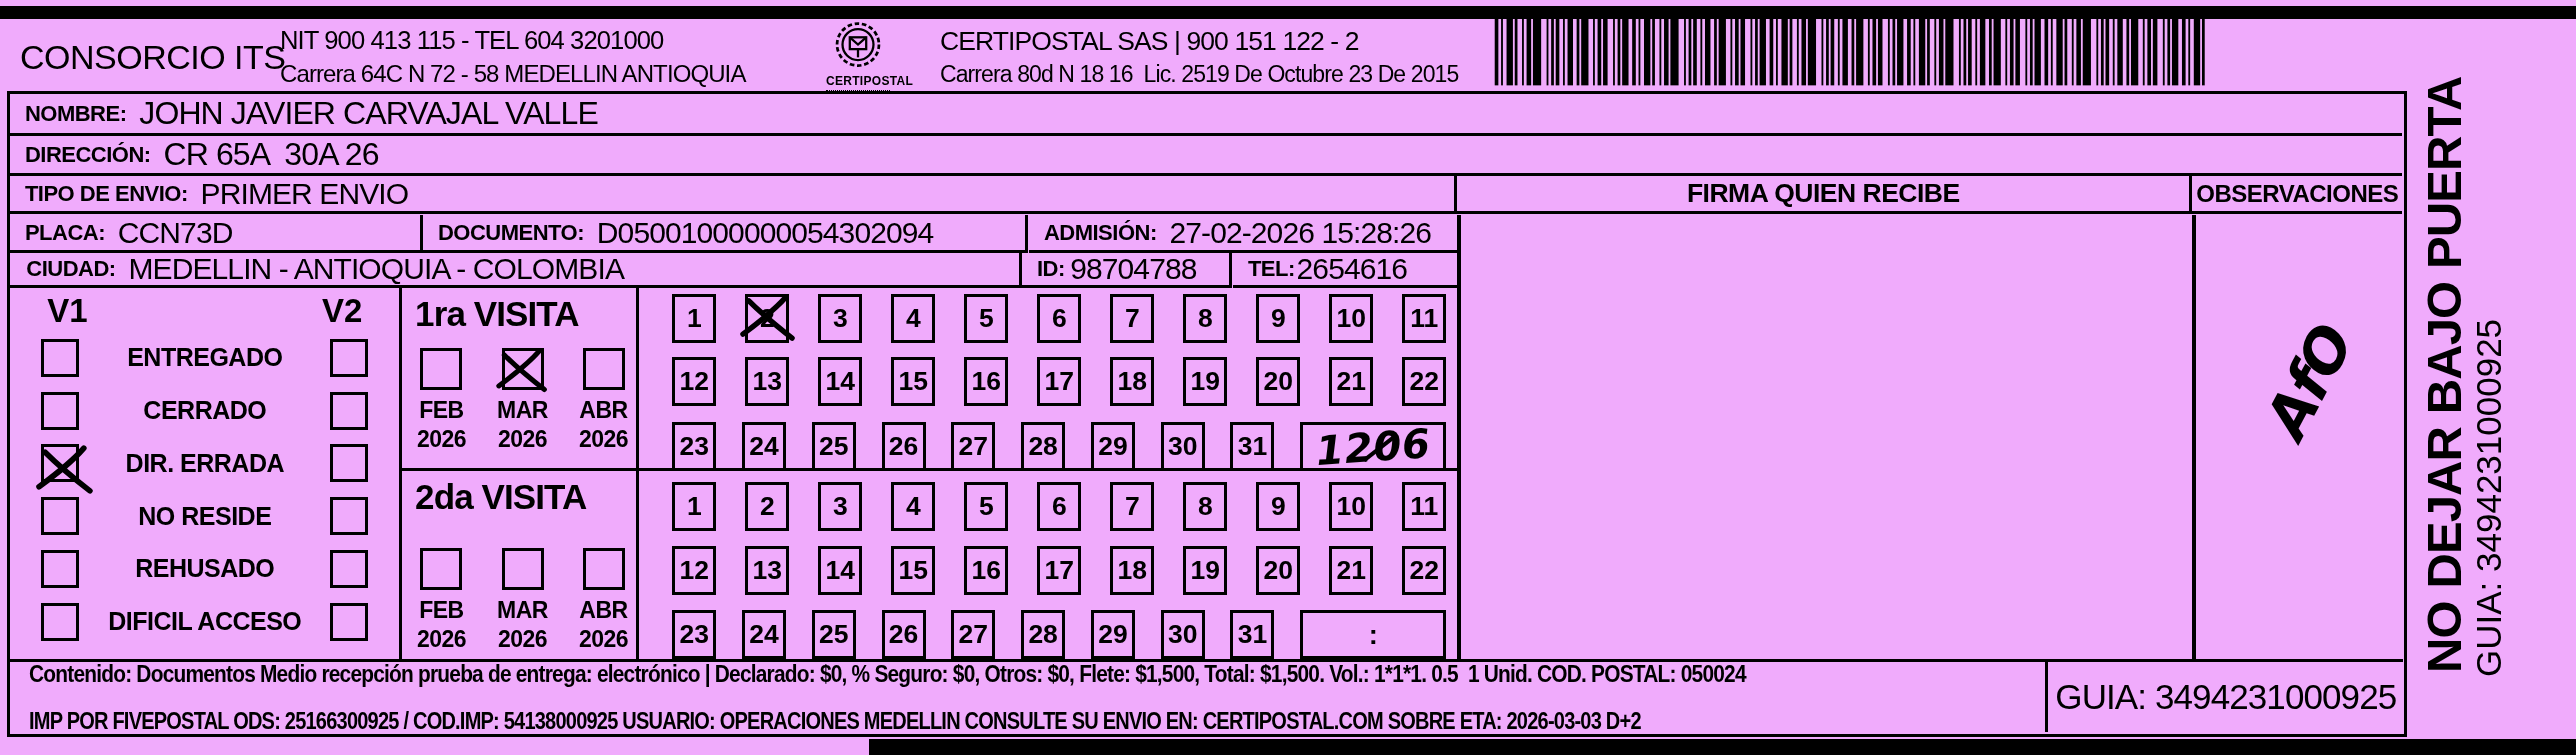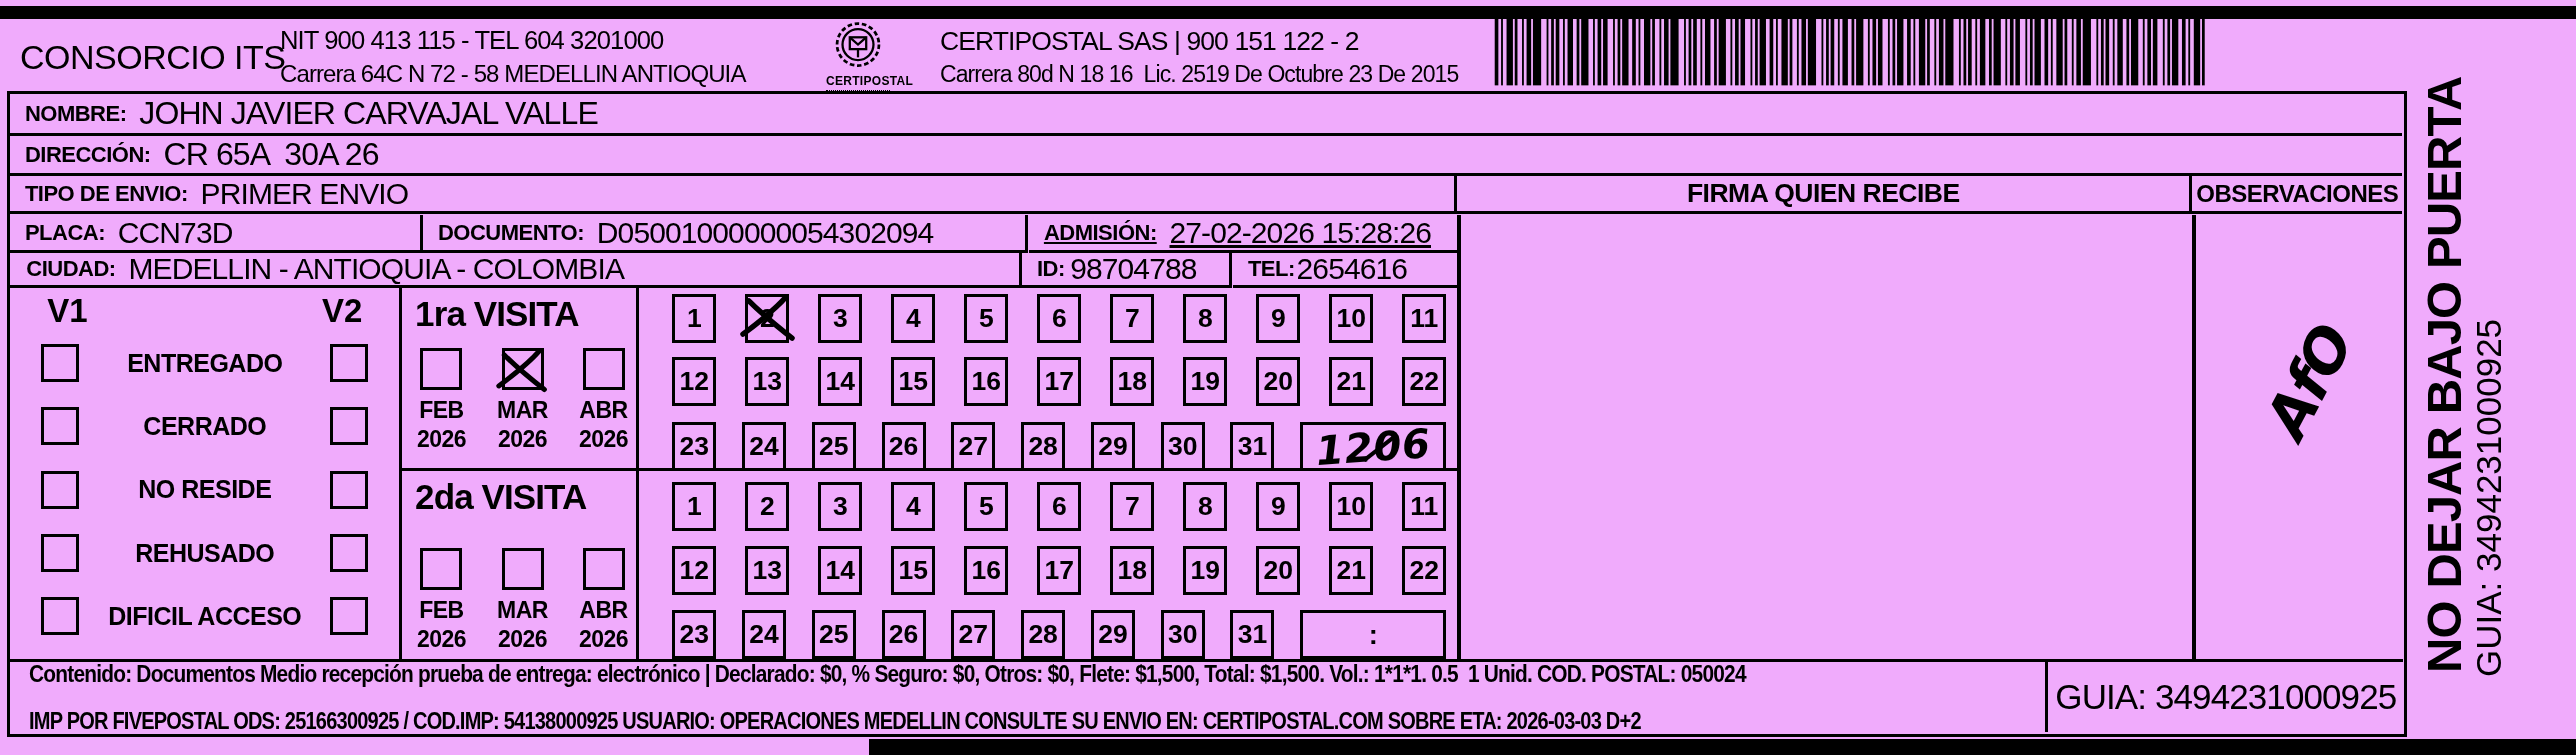--- a/index.html
+++ b/index.html
@@ -223,21 +223,21 @@
     </div>
 
     <div class="cell bb br" style="left:0;top:121px;width:413px;height:38px;">
       <span class="lab">PLACA:</span>
       <span class="val">CCN73D</span>
     </div>
     <div class="cell bb br" style="left:413px;top:121px;width:605px;height:38px;">
       <span class="lab">DOCUMENTO:</span>
       <span class="val">D05001000000054302094</span>
     </div>
-    <div class="cell bb" style="left:1019px;top:121px;width:428px;height:38px;text-decoration:underline;">
+    <div class="cell bb" style="left:1019px;top:121px;width:428px;height:38px;">
       <span class="lab">ADMISIÓN:</span>
       <span class="val">27-02-2026 15:28:26</span>
     </div>
 
     <div class="cell bb br" style="left:0;top:159px;width:1012px;height:35px;padding-left:16px;">
       <span class="lab">CIUDAD:</span>
       <span class="val">MEDELLIN - ANTIOQUIA - COLOMBIA</span>
     </div>
     <div class="cell bb br" style="left:1012px;top:159px;width:210px;height:35px;gap:5.5px;">
       <span class="lab">ID:</span>
@@ -255,20 +255,30 @@
       </div>
       <div id="v-rows">
           <div class="v-row">
             <span class="box"></span>
             <span class="opt">ENTREGADO</span>
             <span class="box"></span>
           </div>
           <div class="v-row">
             <span class="box"></span>
             <span class="opt">CERRADO</span>
+            <span class="box"></span>
+          </div>
+          <div class="v-row">
+            <span class="box">
+              <svg class="xsvg" width="57" height="57" viewBox="0 0 56 56">
+                <path d="M8 12 C 20 24, 34 36, 52 50" stroke="#000" stroke-width="5.5" fill="none" stroke-linecap="round"></path>
+                <path d="M46 8 C 34 22, 18 34, 2 46" stroke="#000" stroke-width="5.5" fill="none" stroke-linecap="round"></path>
+              </svg>
+            </span>
+            <span class="opt">DIR. ERRADA</span>
             <span class="box"></span>
           </div>
           <div class="v-row">
             <span class="box"></span>
             <span class="opt">NO RESIDE</span>
             <span class="box"></span>
           </div>
           <div class="v-row">
             <span class="box"></span>
             <span class="opt">REHUSADO</span>

